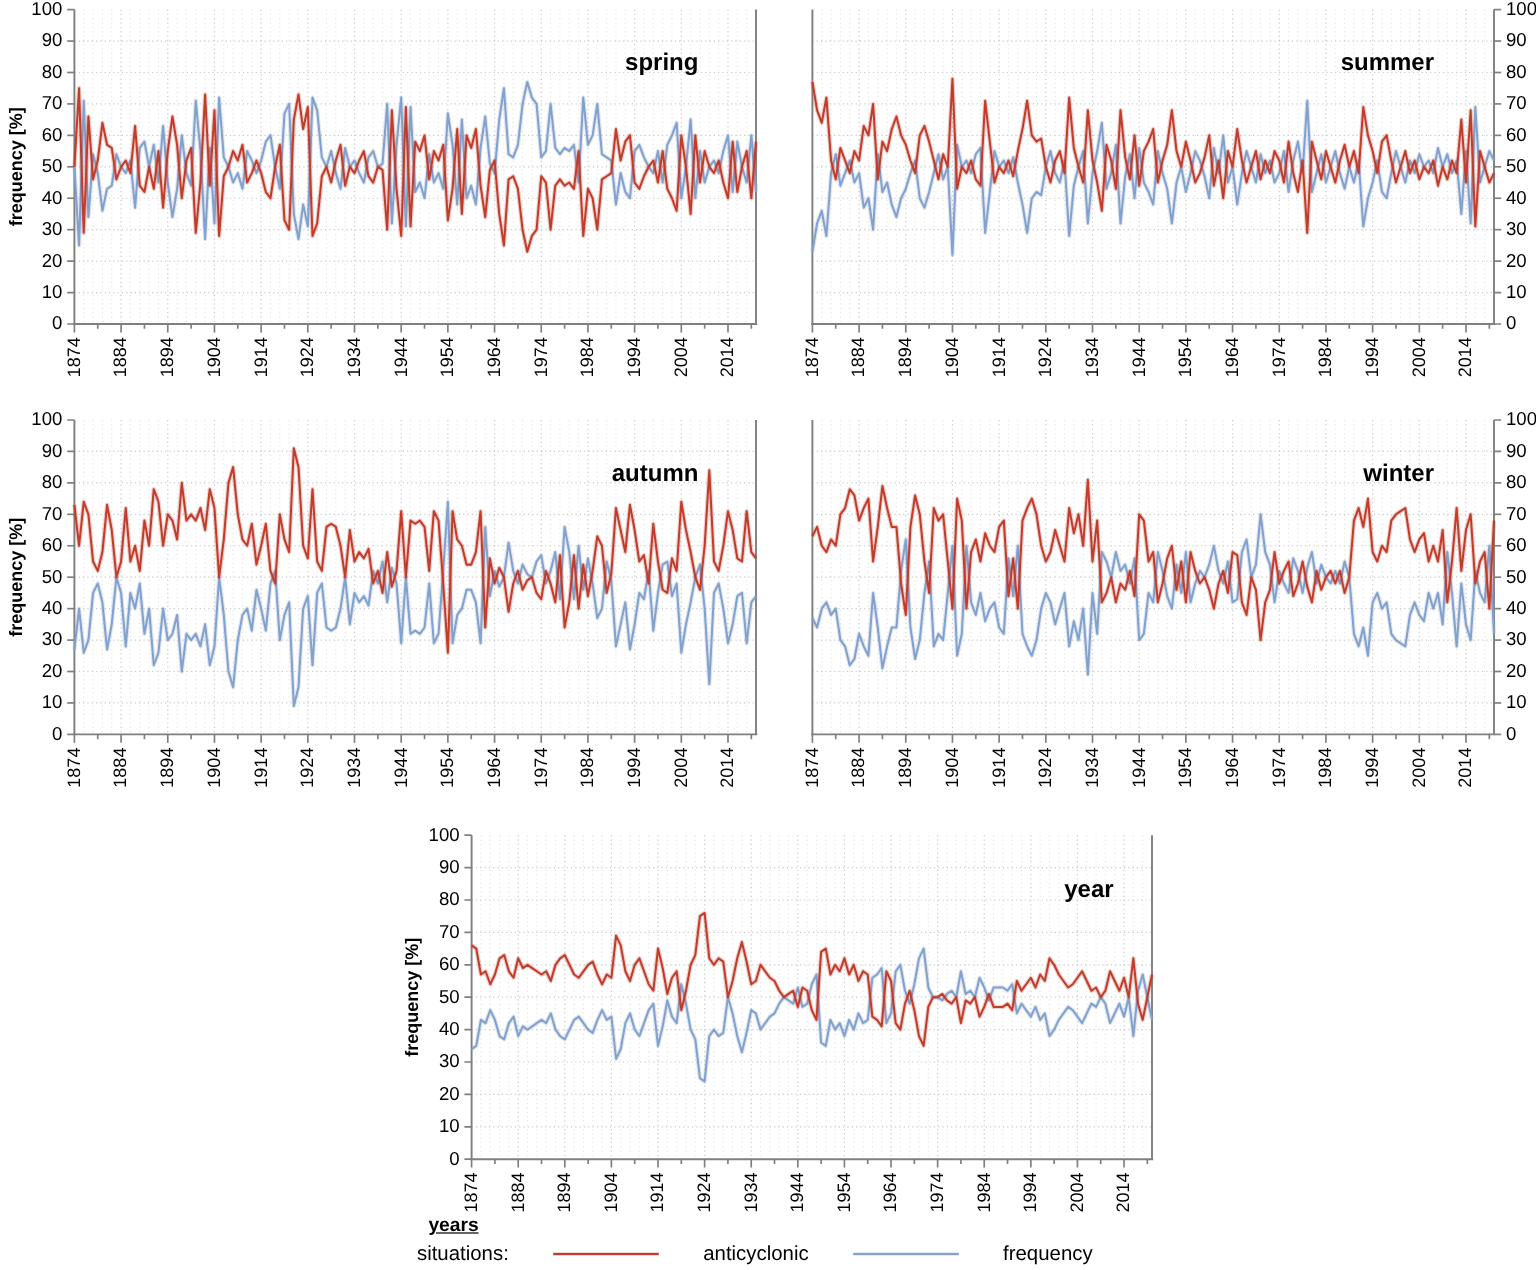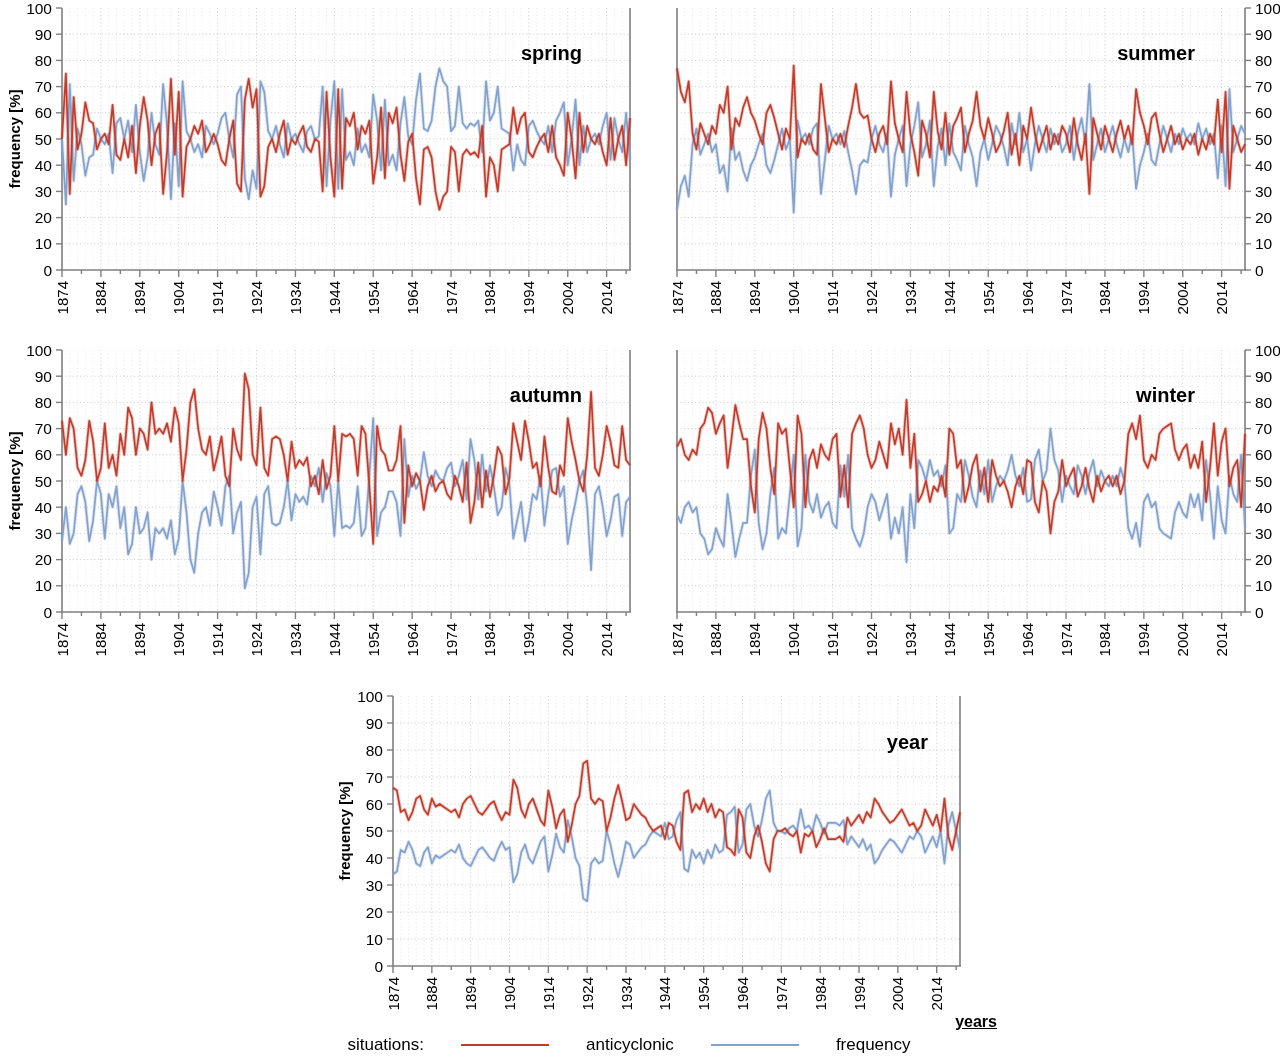--- a/index.html
+++ b/index.html
@@ -2,21 +2,21 @@
 <html><head>
 <meta charset="utf-8">
 <style>
   html,body{margin:0;padding:0;background:#ffffff;}
   #fig{
     position:relative;width:1280px;height:1058px;background:#ffffff;
     font-family:"Liberation Sans",sans-serif;color:#000;overflow:hidden;
   }
   .chart{position:absolute;}
   .xtitle{
-    position:absolute;top:1013px;left:330px;width:640px;text-align:right;
+    position:absolute;top:1013px;left:330px;width:640px;text-align:left;
     font-weight:bold;font-size:16px;transform:translateX(27px);text-decoration:underline;
   }
   .legend{
     position:absolute;top:1033px;left:0;width:1180px;height:24px;
     display:flex;justify-content:center;align-items:center;gap:37px;
     font-size:17px;padding-left:78px;box-sizing:border-box;
   }
   .lsample{display:inline-block;width:88px;height:0;border-top:2px solid #000;}
   svg text{fill:#000;}
 </style>

